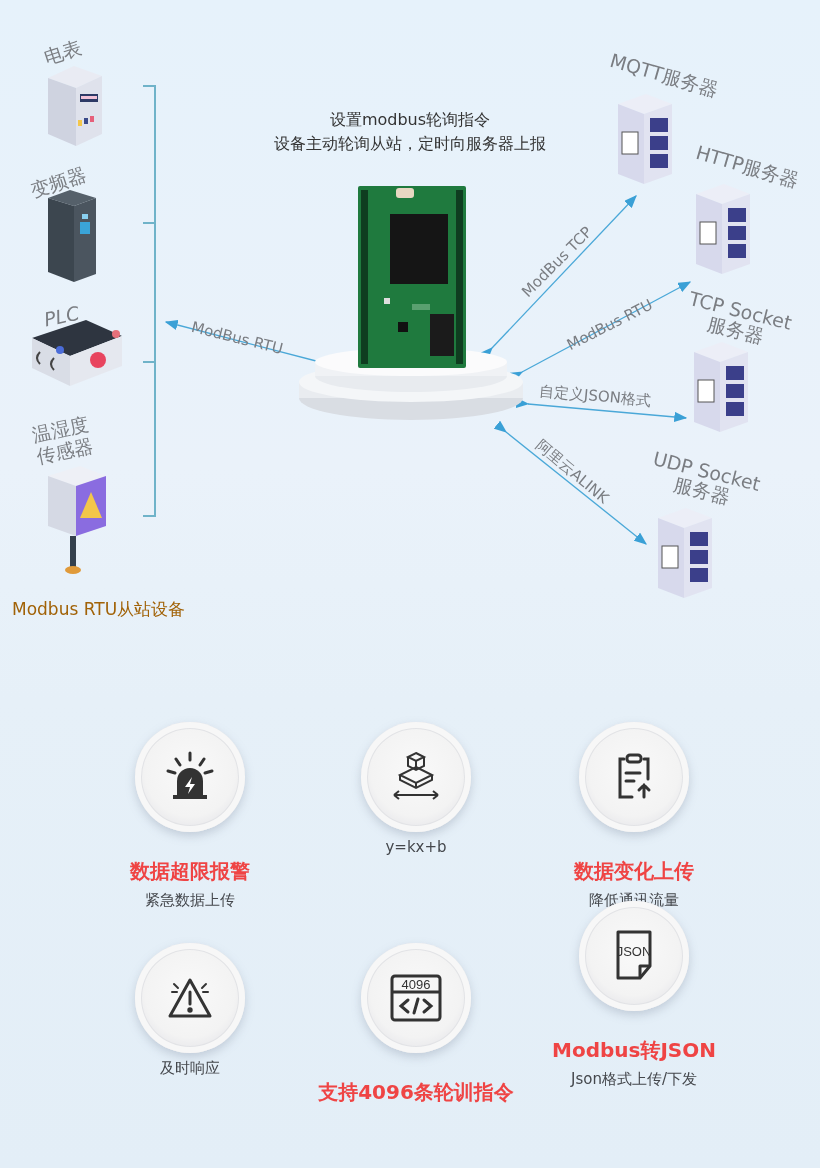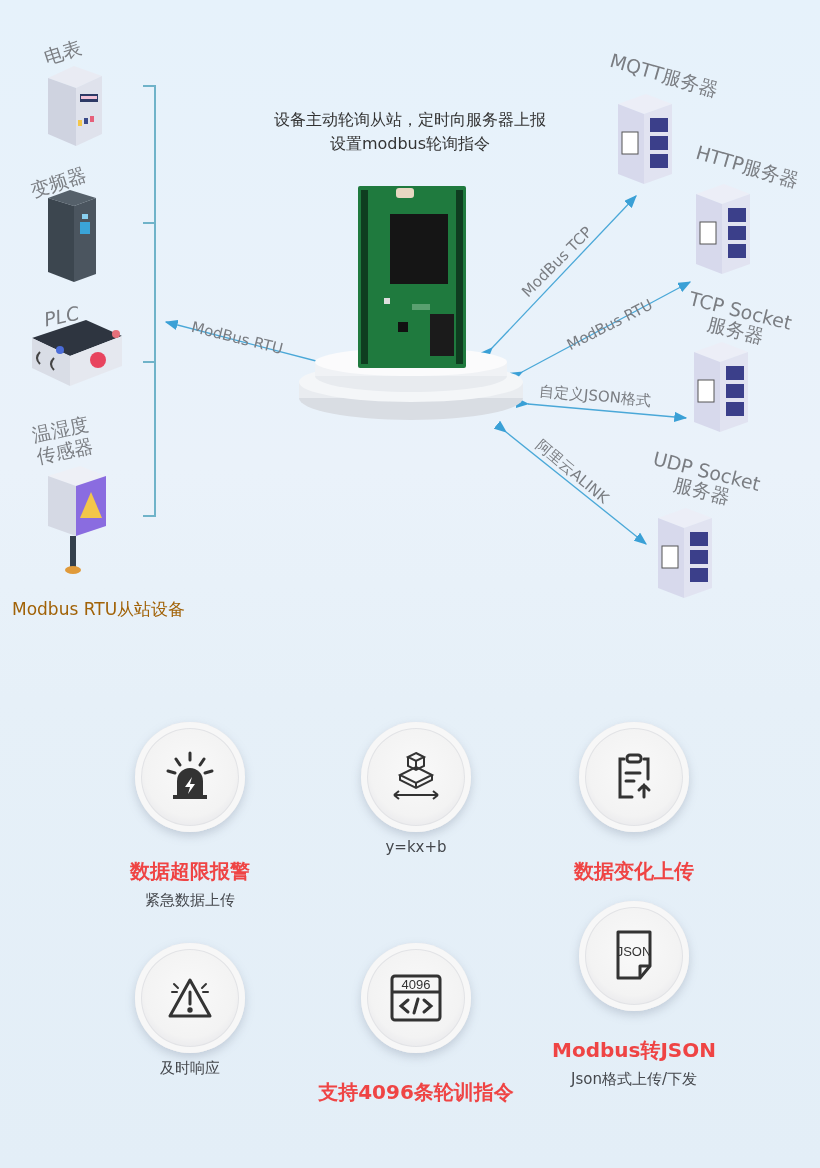--- a/index.html
+++ b/index.html
@@ -92,22 +92,22 @@
   </g>
 </svg>
 
 <div class="abs lbl" style="left:194px;top:318px;font-size:15px;transform:rotate(14deg);transform-origin:left top;">ModBus RTU</div>
 <div class="abs lbl" style="left:518px;top:288px;font-size:15px;transform:rotate(-45deg);transform-origin:left top;">ModBus TCP</div>
 <div class="abs lbl" style="left:564px;top:338px;font-size:15px;transform:rotate(-27deg);transform-origin:left top;">ModBus RTU</div>
 <div class="abs lbl" style="left:540px;top:382px;font-size:15px;transform:rotate(5deg);transform-origin:left top;">自定义JSON格式</div>
 <div class="abs lbl" style="left:544px;top:436px;font-size:15px;transform:rotate(40deg);transform-origin:left top;">阿里云ALINK</div>
 
 <div class="center-cap">
+  <div>设置modbus轮询指令</div>
   <div>设备主动轮询从站，定时向服务器上报</div>
-  <div>设置modbus轮询指令</div>
 </div>
 
 <svg class="abs" style="left:296px;top:346px" width="230" height="80" viewBox="0 0 230 80">
   <ellipse cx="115" cy="52" rx="112" ry="22" fill="#d9dde3"></ellipse>
   <rect x="3" y="36" width="224" height="16" fill="#e9ecf0"></rect>
   <ellipse cx="115" cy="36" rx="112" ry="20" fill="#f4f6f8"></ellipse>
   <ellipse cx="115" cy="30" rx="96" ry="16" fill="#e8ebef"></ellipse>
   <rect x="19" y="16" width="192" height="14" fill="#f0f2f5"></rect>
   <ellipse cx="115" cy="16" rx="96" ry="14" fill="#fbfbfc"></ellipse>
 </svg>
@@ -212,20 +212,21 @@
     <svg width="56" height="56" viewBox="0 0 56 56" fill="none" stroke="#333" stroke-width="3" stroke-linecap="round">
       <path d="M18 10 H14 V48 H26"></path>
         <path d="M38 10 H42 V30"></path>
       <rect x="21" y="6" width="14" height="7" rx="3"></rect>
       <line x1="20" y1="24" x2="34" y2="24"></line>
         <line x1="20" y1="32" x2="28" y2="32"></line>
       <path d="M38 48 V36 M33 41 L38 36 L43 41"></path>
     </svg>
   </div>
   <div class="feat-title">数据变化上传</div>
+  <div class="feat-sub">降低通讯流量</div>
 </div>
 
 <div class="feat" style="left:80px;top:943px;">
   <div class="circle">
     <svg width="56" height="56" viewBox="0 0 56 56" fill="none" stroke="#333" stroke-width="3" stroke-linejoin="round" stroke-linecap="round">
       <polygon points="28,10 48,46 8,46"></polygon>
       <line x1="28" y1="22" x2="28" y2="34"></line>
         <circle cx="28" cy="40" r="1.2" fill="#333"></circle>
       <g stroke-width="2">
           <line x1="12" y1="14" x2="16" y2="18"></line>

